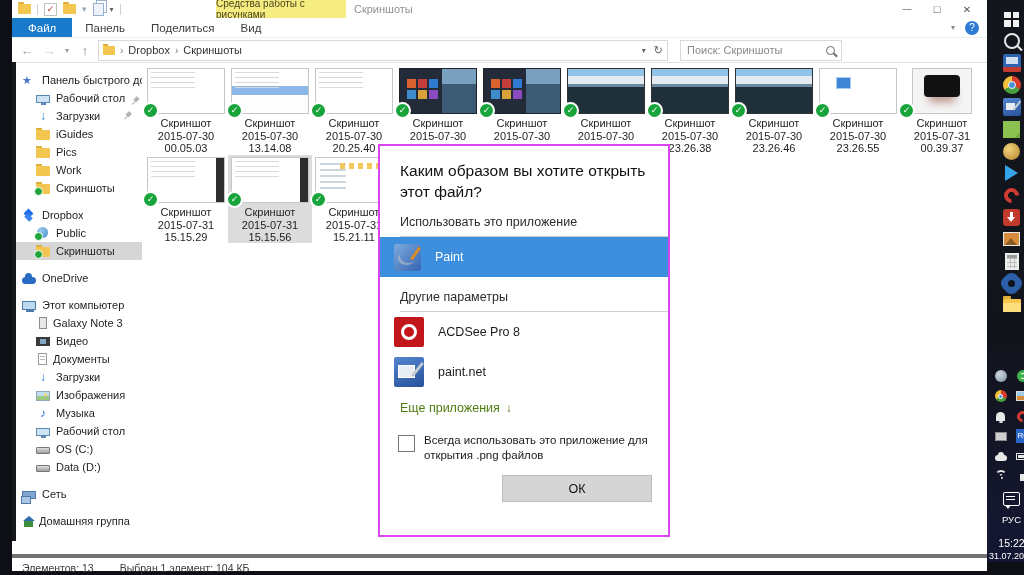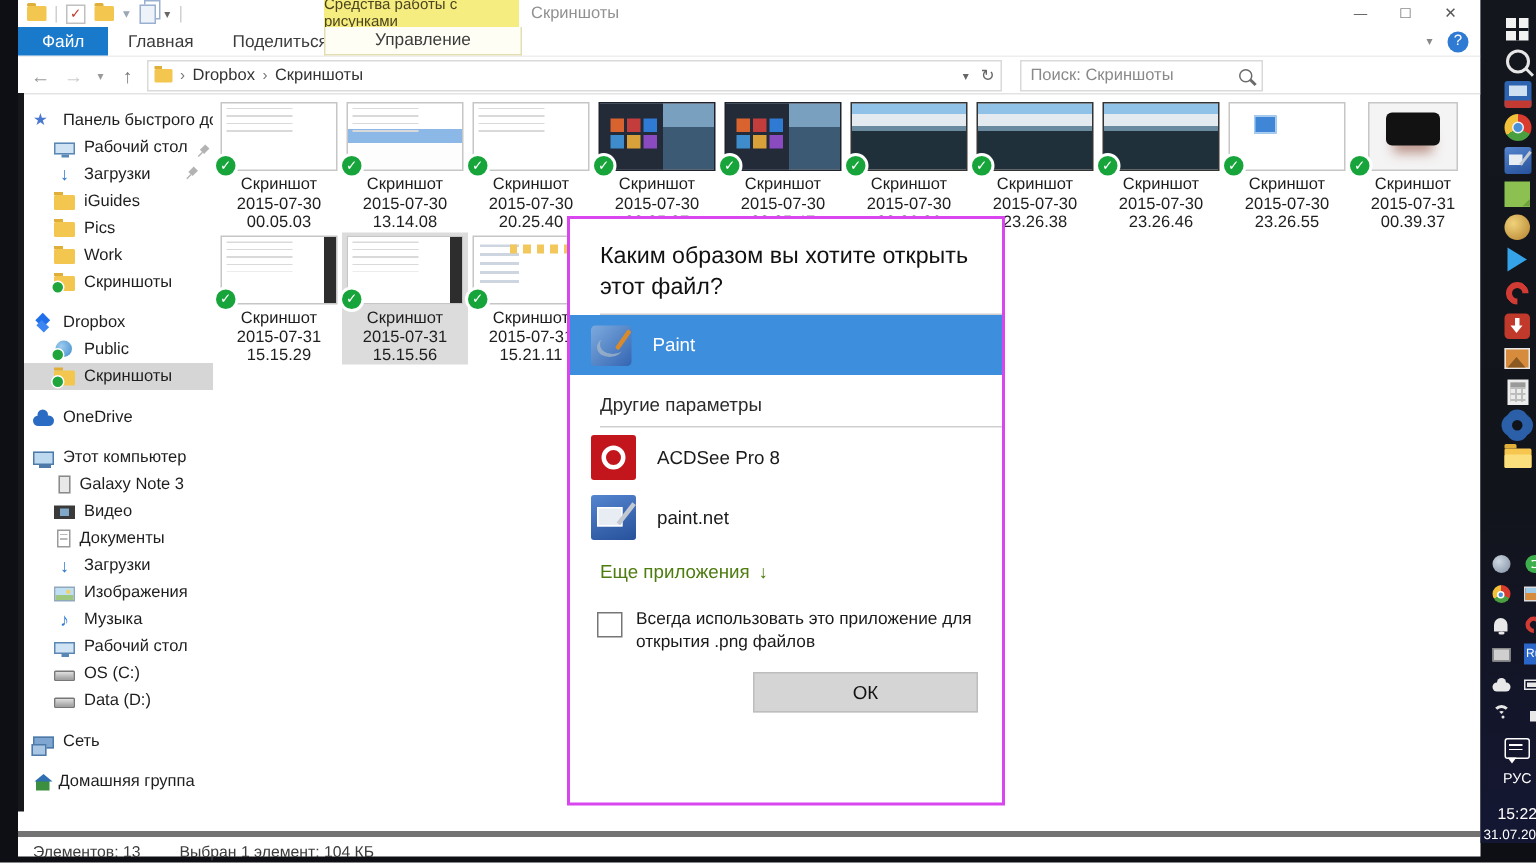--- a/index.html
+++ b/index.html
@@ -295,25 +295,24 @@
       <div class="win-controls">
         <span class="wc wc-min"></span>
         <span class="wc wc-max"></span>
         <span class="wc wc-close"></span>
       </div>
     </div>
 
     <div class="tabsrow">
       <div id="ribbon-tabs" style="display:flex;">
           <div class="rtab accent">Файл</div>
-          <div class="rtab">Главная</div>
+          <div class="rtab">Панель</div>
           <div class="rtab">Поделиться</div>
           <div class="rtab">Вид</div>
         </div>
-      <div class="ctx-tab">Управление</div>
       <div class="ribbon-right">
         <span class="collapse-chev"></span>
         <span class="help-circle"></span>
       </div>
     </div>
 
     <div class="addrrow">
       <span class="navbtn nav-back"></span>
       <span class="navbtn nav-fwd"></span>
       <span class="navbtn nav-drop"></span>
@@ -564,20 +563,21 @@
       <span>Элементов: 13</span>
       <span>Выбран 1 элемент: 104 КБ</span>
     </div>
 
     <div class="edge-artifact"></div>
   </div>
 
   <div class="dialog">
     <div class="dlg-inner">
       <div class="dlg-title">Каким образом вы хотите открыть этот файл?</div>
+      <div class="dlg-section">Использовать это приложение</div>
       <div class="dlg-divider"></div>
       <div class="dlg-app primary">
         <span class="app-icon ic-paint"></span>
         <span class="app-label">Paint</span>
       </div>
       <div class="dlg-section">Другие параметры</div>
       <div class="dlg-divider"></div>
       <div id="other-apps">
           <div class="dlg-app">
             <span class="app-icon ic-acdsee"></span>

